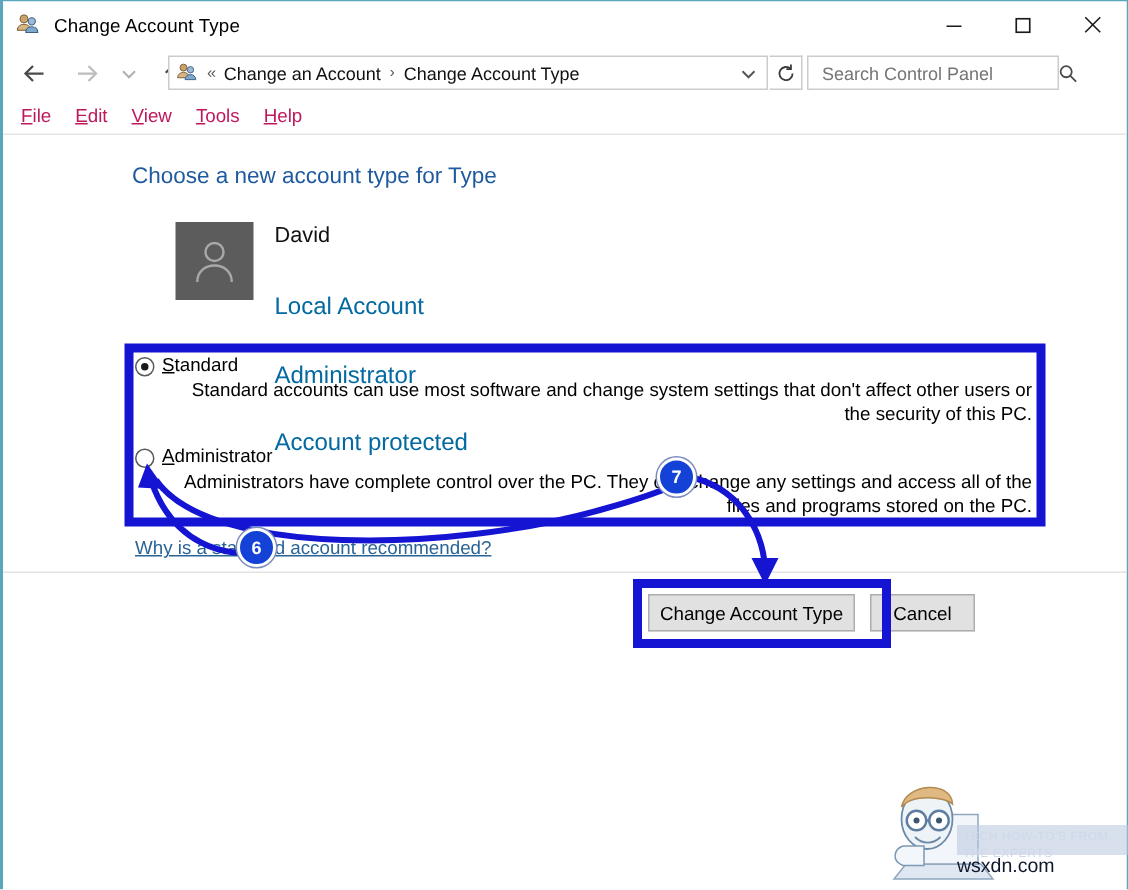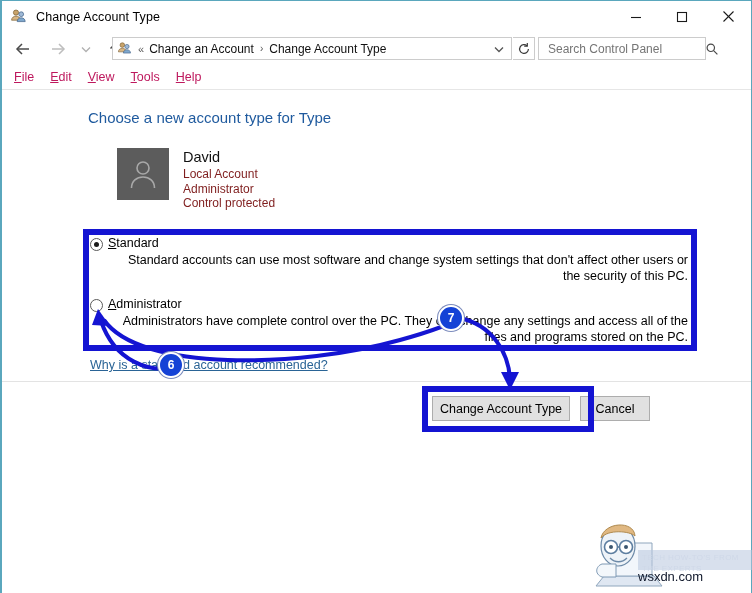--- a/index.html
+++ b/index.html
@@ -229,30 +229,31 @@
     height: 52px;
     background: #5c5c5c;
     flex: 0 0 auto;
     position: relative;
   }
   .avatar svg { position: absolute; left: 10px; top: 10px; }
   .user-info {
     margin-left: 14px;
     display: flex;
     flex-direction: column;
+    gap: 31px;
   }
   .user-name {
     font-size: 14.5px;
     color: #111111;
     line-height: 18px;
     margin-bottom: 1px;
   }
   .user-line {
-    font-size: 12px;
-    color: #7f1d1d;
+    font-size: 16px;
+    color: #0369a1;
     line-height: 14.5px;
   }
 
   
   .radio-area {
     position: absolute;
     left: 88px;
     top: 146px;
     width: 598px;
   }
@@ -518,21 +519,21 @@
       <div class="avatar">
         <svg width="32" height="32" viewBox="0 0 32 32">
           <circle cx="16" cy="10" r="6" fill="none" stroke="#a8a8a8" stroke-width="1.6"></circle>
           <path d="M4.5 30c0-7 5.2-11 11.5-11s11.5 4 11.5 11" fill="none" stroke="#a8a8a8" stroke-width="1.6"></path>
         </svg>
       </div>
       <div class="user-info">
         <div class="user-name">David</div>
         <div class="user-line">Local Account</div>
         <div class="user-line">Administrator</div>
-        <div class="user-line">Control protected</div>
+        <div class="user-line">Account protected</div>
       </div>
     </div>
 
     <div class="radio-area">
 
       <div class="radio-row">
         <div class="radio-head">
           <div class="radio-circle checked"></div>
           <div class="radio-label"><u>S</u><span>tandard</span></div>
         </div>

